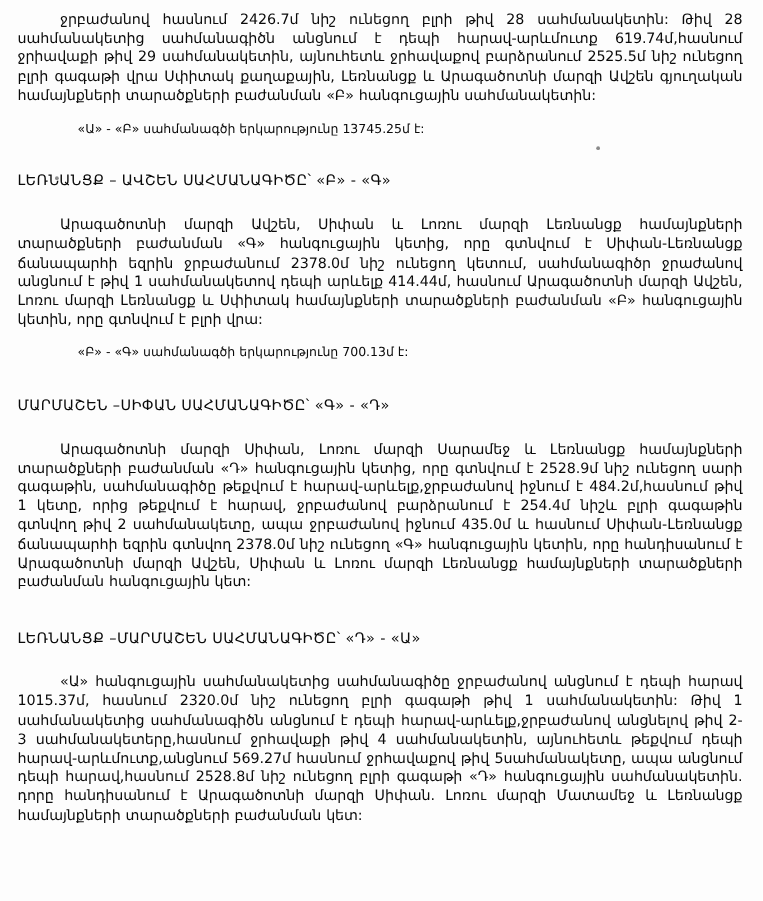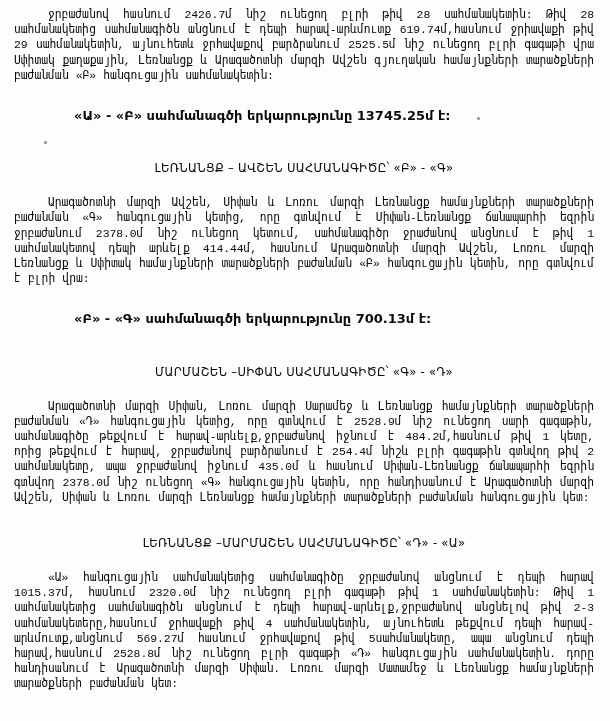--- a/index.html
+++ b/index.html
@@ -27,37 +27,35 @@
   }
   p.para {
     margin: 0;
     text-align: justify;
     text-justify: inter-word;
     font-size: 11.4px;
     line-height: 15.2px;
     letter-spacing: -0.05px;
     text-indent: 34px;
     word-spacing: 0.4px;
-    font-family: Liberation Mono, monospace;
   }
   p.result {
-    margin: 16px;
-    font-size: 13px;
+    margin: 4px;
+    font-size: 10px;
     line-height: 15.2px;
     text-indent: 44px;
     text-align: left;
     white-space: nowrap;
-    font-weight: bold;
   }
   h2.section-heading {
     margin: 0;
     font-size: 11.6px;
     line-height: 15px;
     font-weight: normal;
-    text-align: center;
+    text-align: left;
     letter-spacing: 0.3px;
     white-space: nowrap;
   }
   .sp-8  { height: 8px; }
   .sp-20 { height: 20px; }
   .sp-22 { height: 22px; }
   .speck {
     position: absolute;
     background: #8a8a8a;
     border-radius: 50%;

